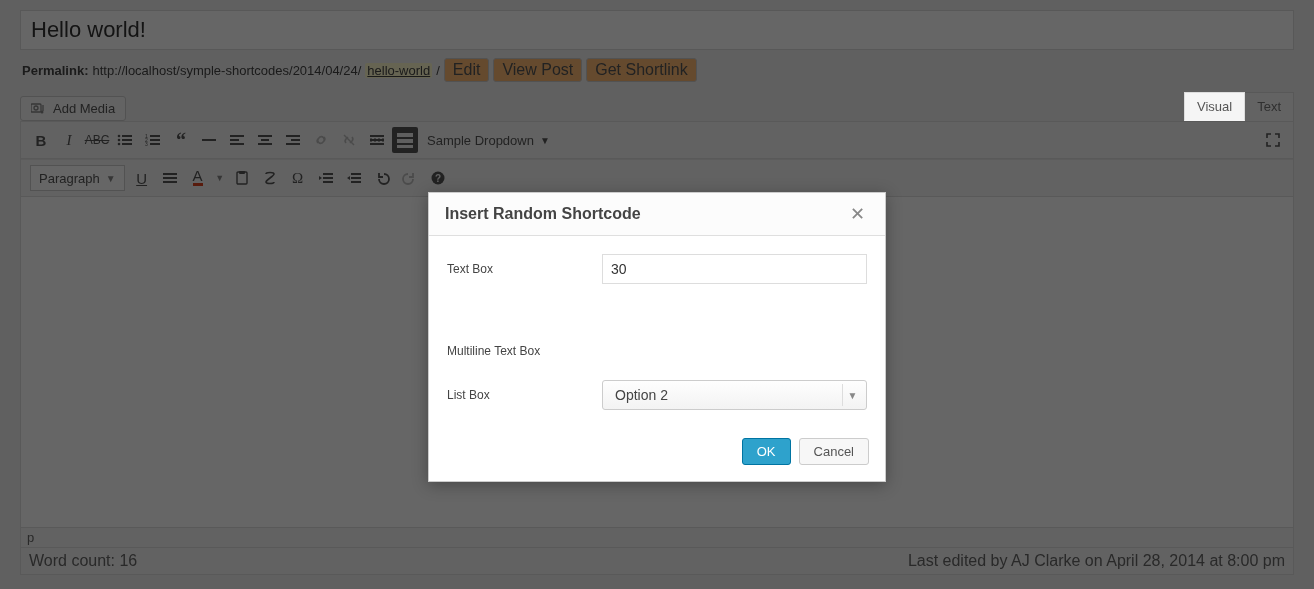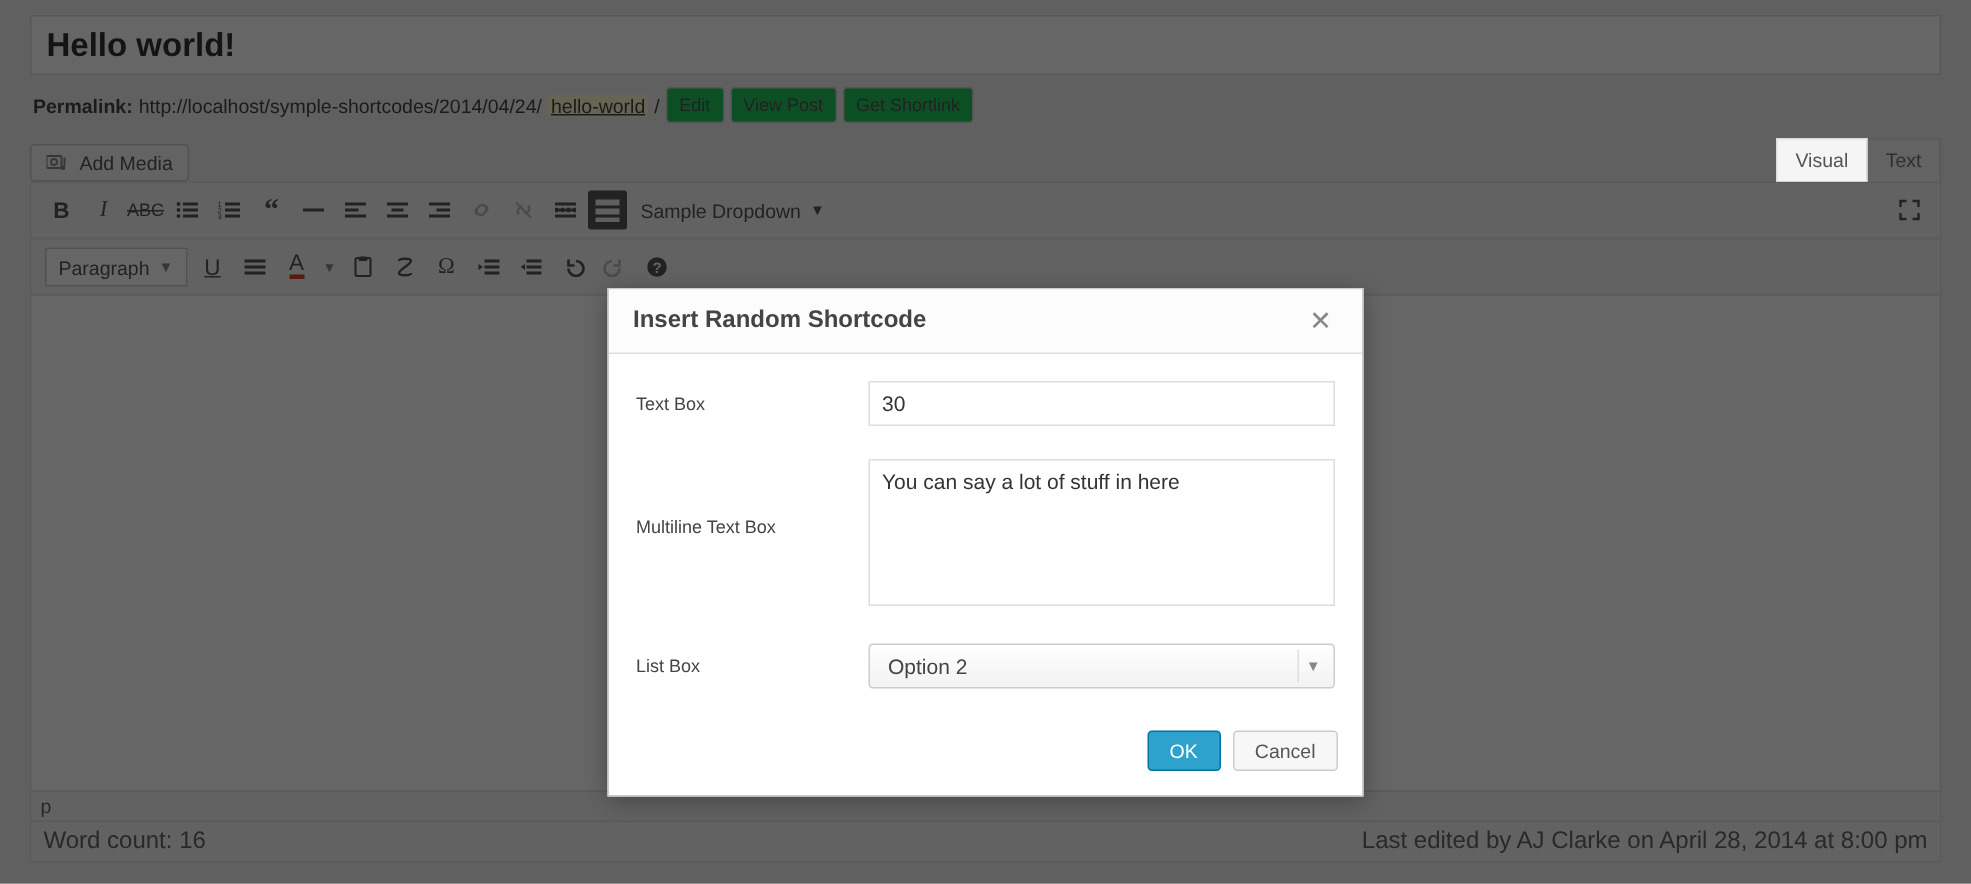--- a/index.html
+++ b/index.html
@@ -1,27 +1,27 @@
 <!DOCTYPE html>
 <html><head>
 <meta charset="utf-8">
 <style>
   * { box-sizing: border-box; margin: 0; padding: 0; }
   html, body { width: 1314px; height: 589px; font-family: -apple-system, "Helvetica Neue", Arial, sans-serif; font-size: 13px; color: #333; background: #f1f1f1; overflow: hidden; }
   .page { position: relative; padding: 10px 20px 0 20px; }
   .title-input {
     width: 100%; height: 40px; font-size: 22px; padding: 4px 10px;
-    border: 1px solid #ddd; background: #fff; color: #333; font-weight: bold;
+    border: 1px solid #ddd; background: #fff; color: #333;
   }
   .permalink-row { margin: 8px 2px 10px 2px; font-size: 13px; color: #444; display: flex; align-items: center; flex-wrap: wrap; gap: 4px; }
   .permalink-row strong { font-weight: 600; }
   .slug-hl { background: #fffbcc; padding: 0 2px; border-radius: 2px; text-decoration: underline; }
   .mini-btn {
-    display: inline-block; padding: 2px 8px; font-size: 12px; line-height: 18px;
-    border: 1px solid #ccc; background: #22c55e; border-radius: 3px; cursor: pointer; color: #555;
+    display: inline-block; padding: 2px 8px; font-size: 16px; line-height: 18px;
+    border: 1px solid #ccc; background: #fdba74; border-radius: 3px; cursor: pointer; color: #555;
   }
   .media-btn {
     display: inline-flex; align-items: center; gap: 6px;
     padding: 4px 10px; border: 1px solid #ccc; background: #f7f7f7;
     border-radius: 3px; cursor: pointer; font-size: 13px; color: #555;
   }
   .row-flex { display: flex; justify-content: space-between; align-items: flex-end; margin-bottom: 0; }
   .editor-tabs { display: flex; }
   .ed-tab {
     padding: 6px 12px; border: 1px solid #ddd; background: #f7f7f7; cursor: pointer;
@@ -44,21 +44,21 @@
   }
   .sample-dd { display:inline-flex; align-items:center; gap:6px; padding:0 8px; height:26px; color:#555; cursor:pointer; }
   .expand-btn { position:absolute; right:6px; top:4px; }
   .content-area { height: 330px; background: #fff; }
   .status-p { border-top: 1px solid #dedede; padding: 2px 6px; font-size: 13px; color: #666; background:#f5f5f5; }
   .footer-row { display:flex; justify-content:space-between; padding:4px 8px; font-size:16px; color:#666; background:#f5f5f5; border-top:1px solid #dedede;}
   
   .overlay { position: absolute; inset: 0; background: rgba(0,0,0,0.6); }
   
   .modal {
-    position: absolute; width: 504px; left: 50%; transform: translateX(-50%); top: 192px;
+    position: absolute; width: 458px; left: 50%; transform: translateX(-50%); top: 192px;
     background: #fff; border: 1px solid #ccc; box-shadow: 0 3px 15px rgba(0,0,0,0.3);
   }
   .modal-header {
     display: flex; justify-content: space-between; align-items: center;
     padding: 10px 16px; background: #fcfcfc; border-bottom: 1px solid #dfdfdf;
   }
   .modal-header h2 { font-size: 16px; font-weight: 600; color: #444; }
   .modal-close { font-size: 18px; color: #888; cursor: pointer; padding: 0 4px; }
   .modal-body { padding: 18px 18px 8px 18px; }
   .field-row { display: flex; align-items: center; margin-bottom: 22px; }
@@ -305,23 +305,20 @@
 
     <div class="field-row">
       <div class="field-label">Text Box</div>
       <div class="field-control">
         <input class="txt-input" value="30" style="">
       </div>
     </div>
 
     <div class="field-row align-top">
       <div class="field-label">Multiline Text Box</div>
-      <div class="field-control">
-        <textarea class="txtarea" style="">You can say a lot of stuff in here</textarea>
-      </div>
     </div>
 
     <div class="field-row" style="margin-bottom:10px;">
       <div class="field-label">List Box</div>
       <div class="field-control">
         <div class="select-wrap">
           <span>Option 2</span>
           <span class="select-arrow">▼</span>
         </div>
       </div>

